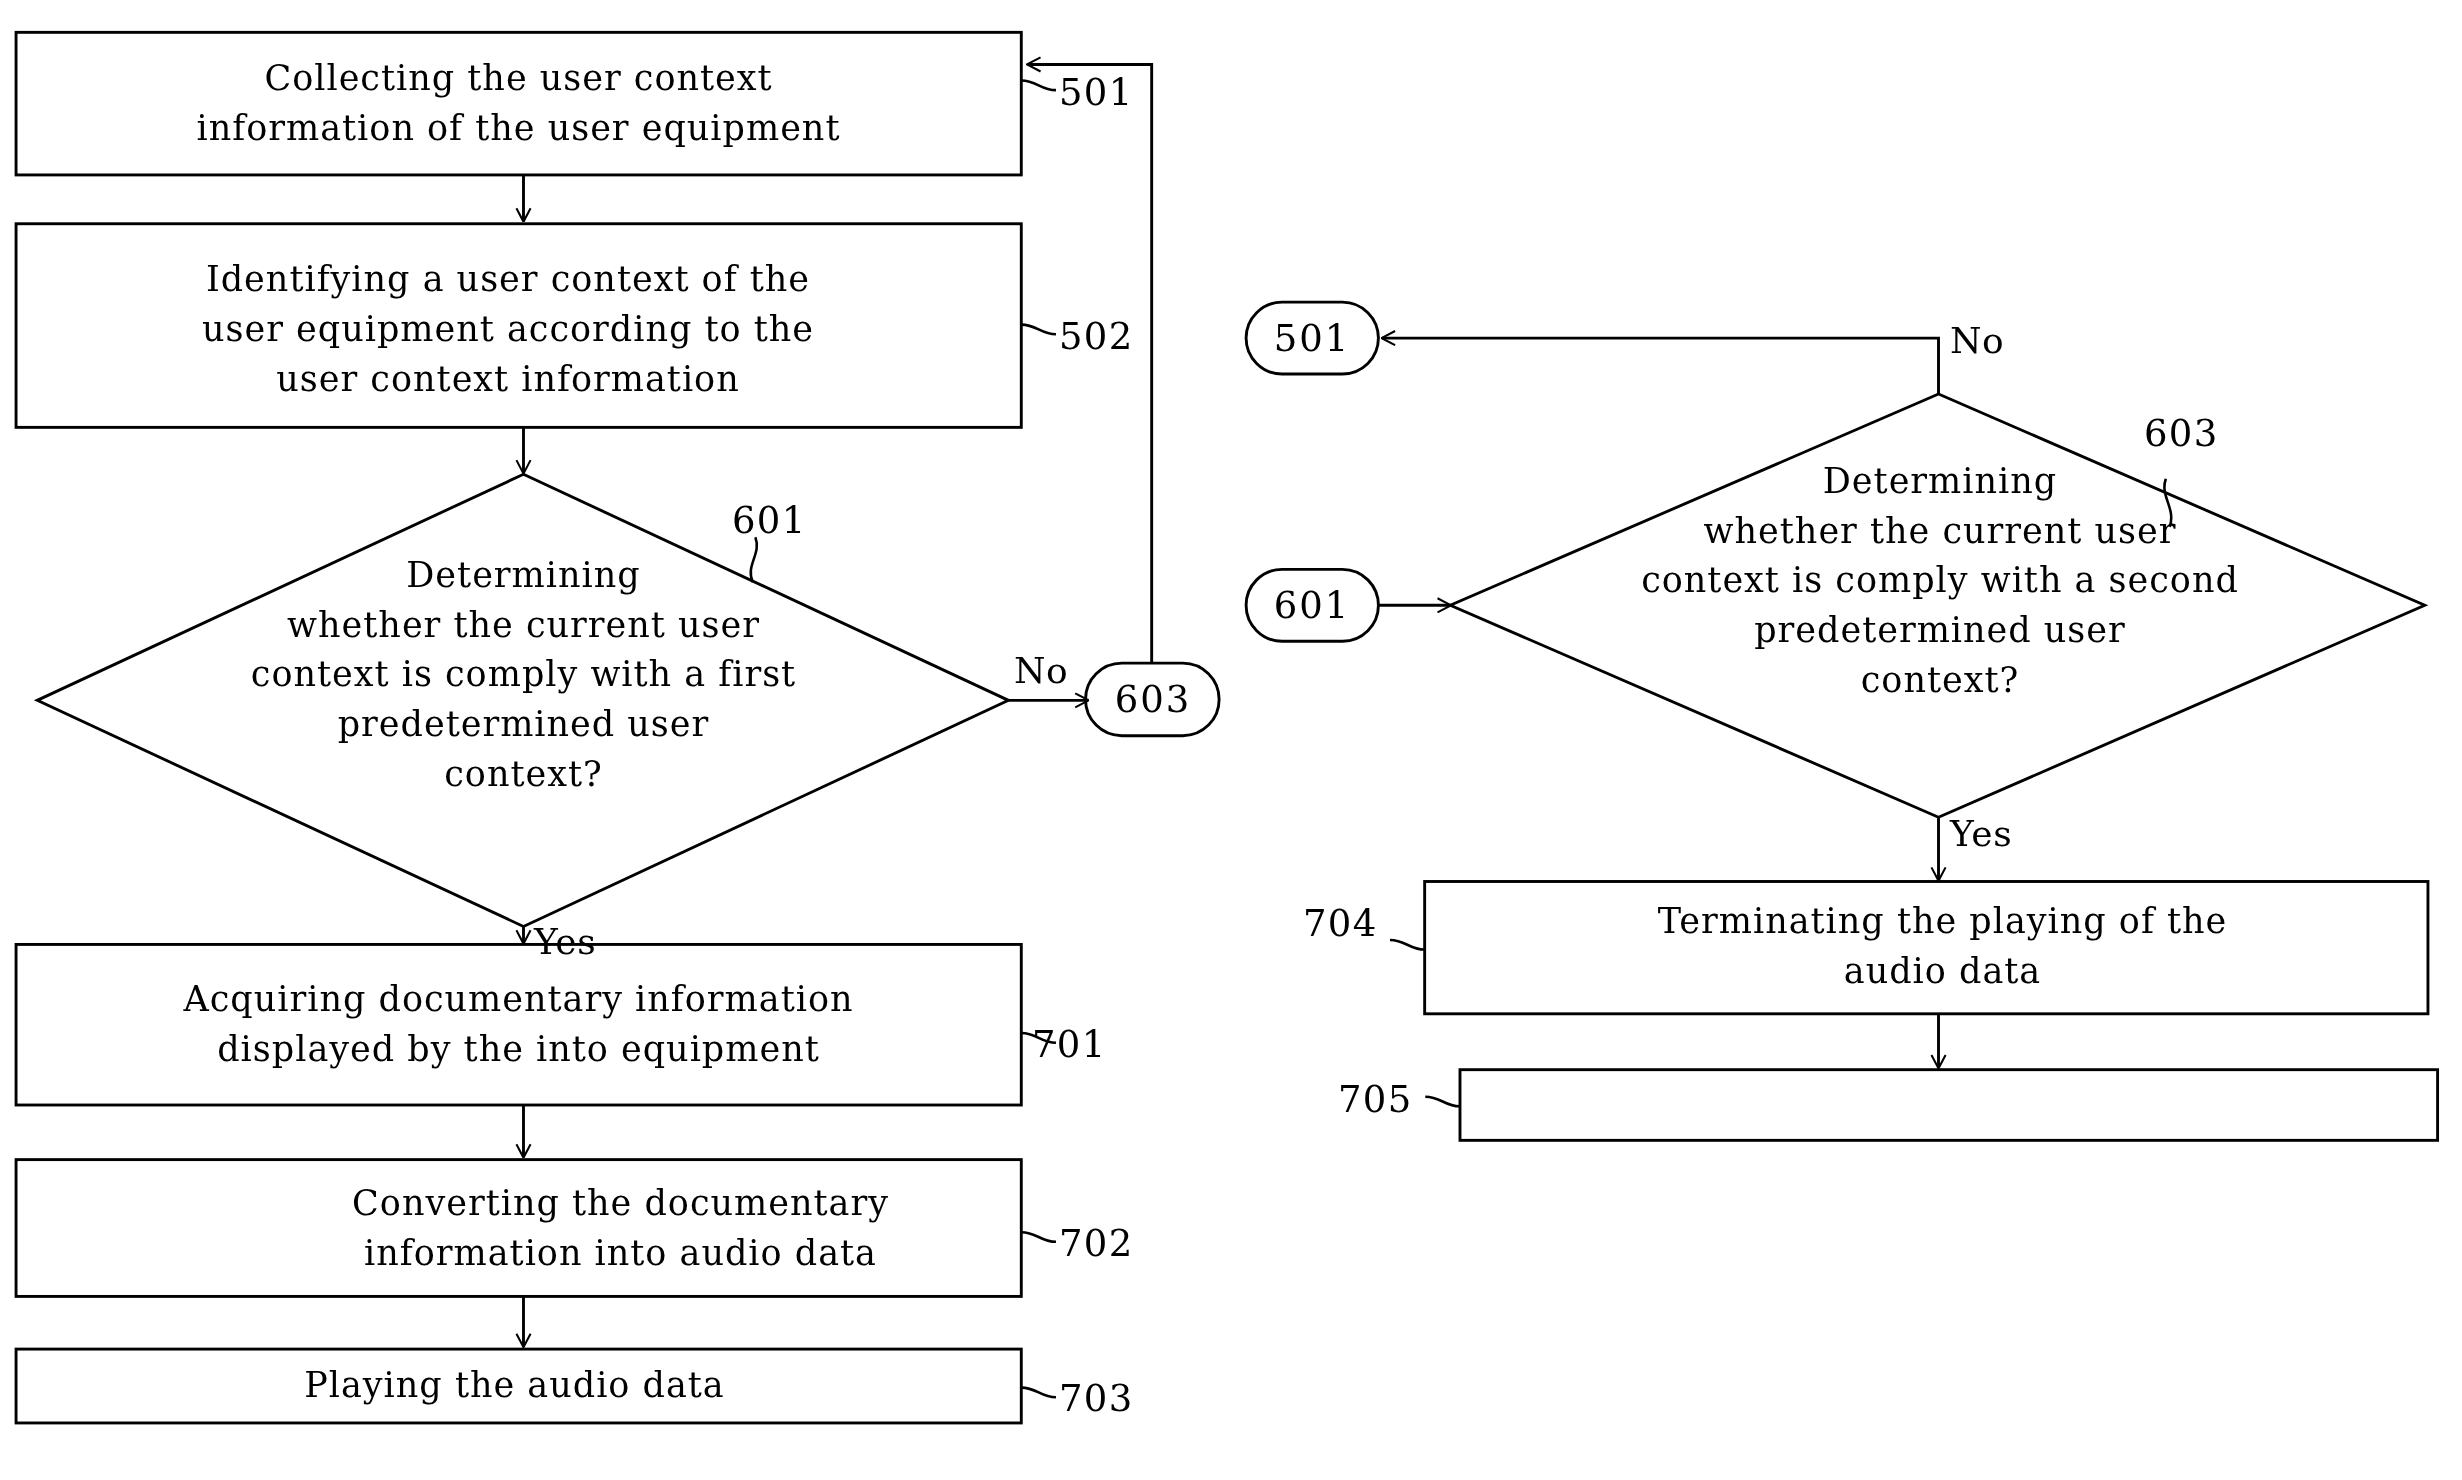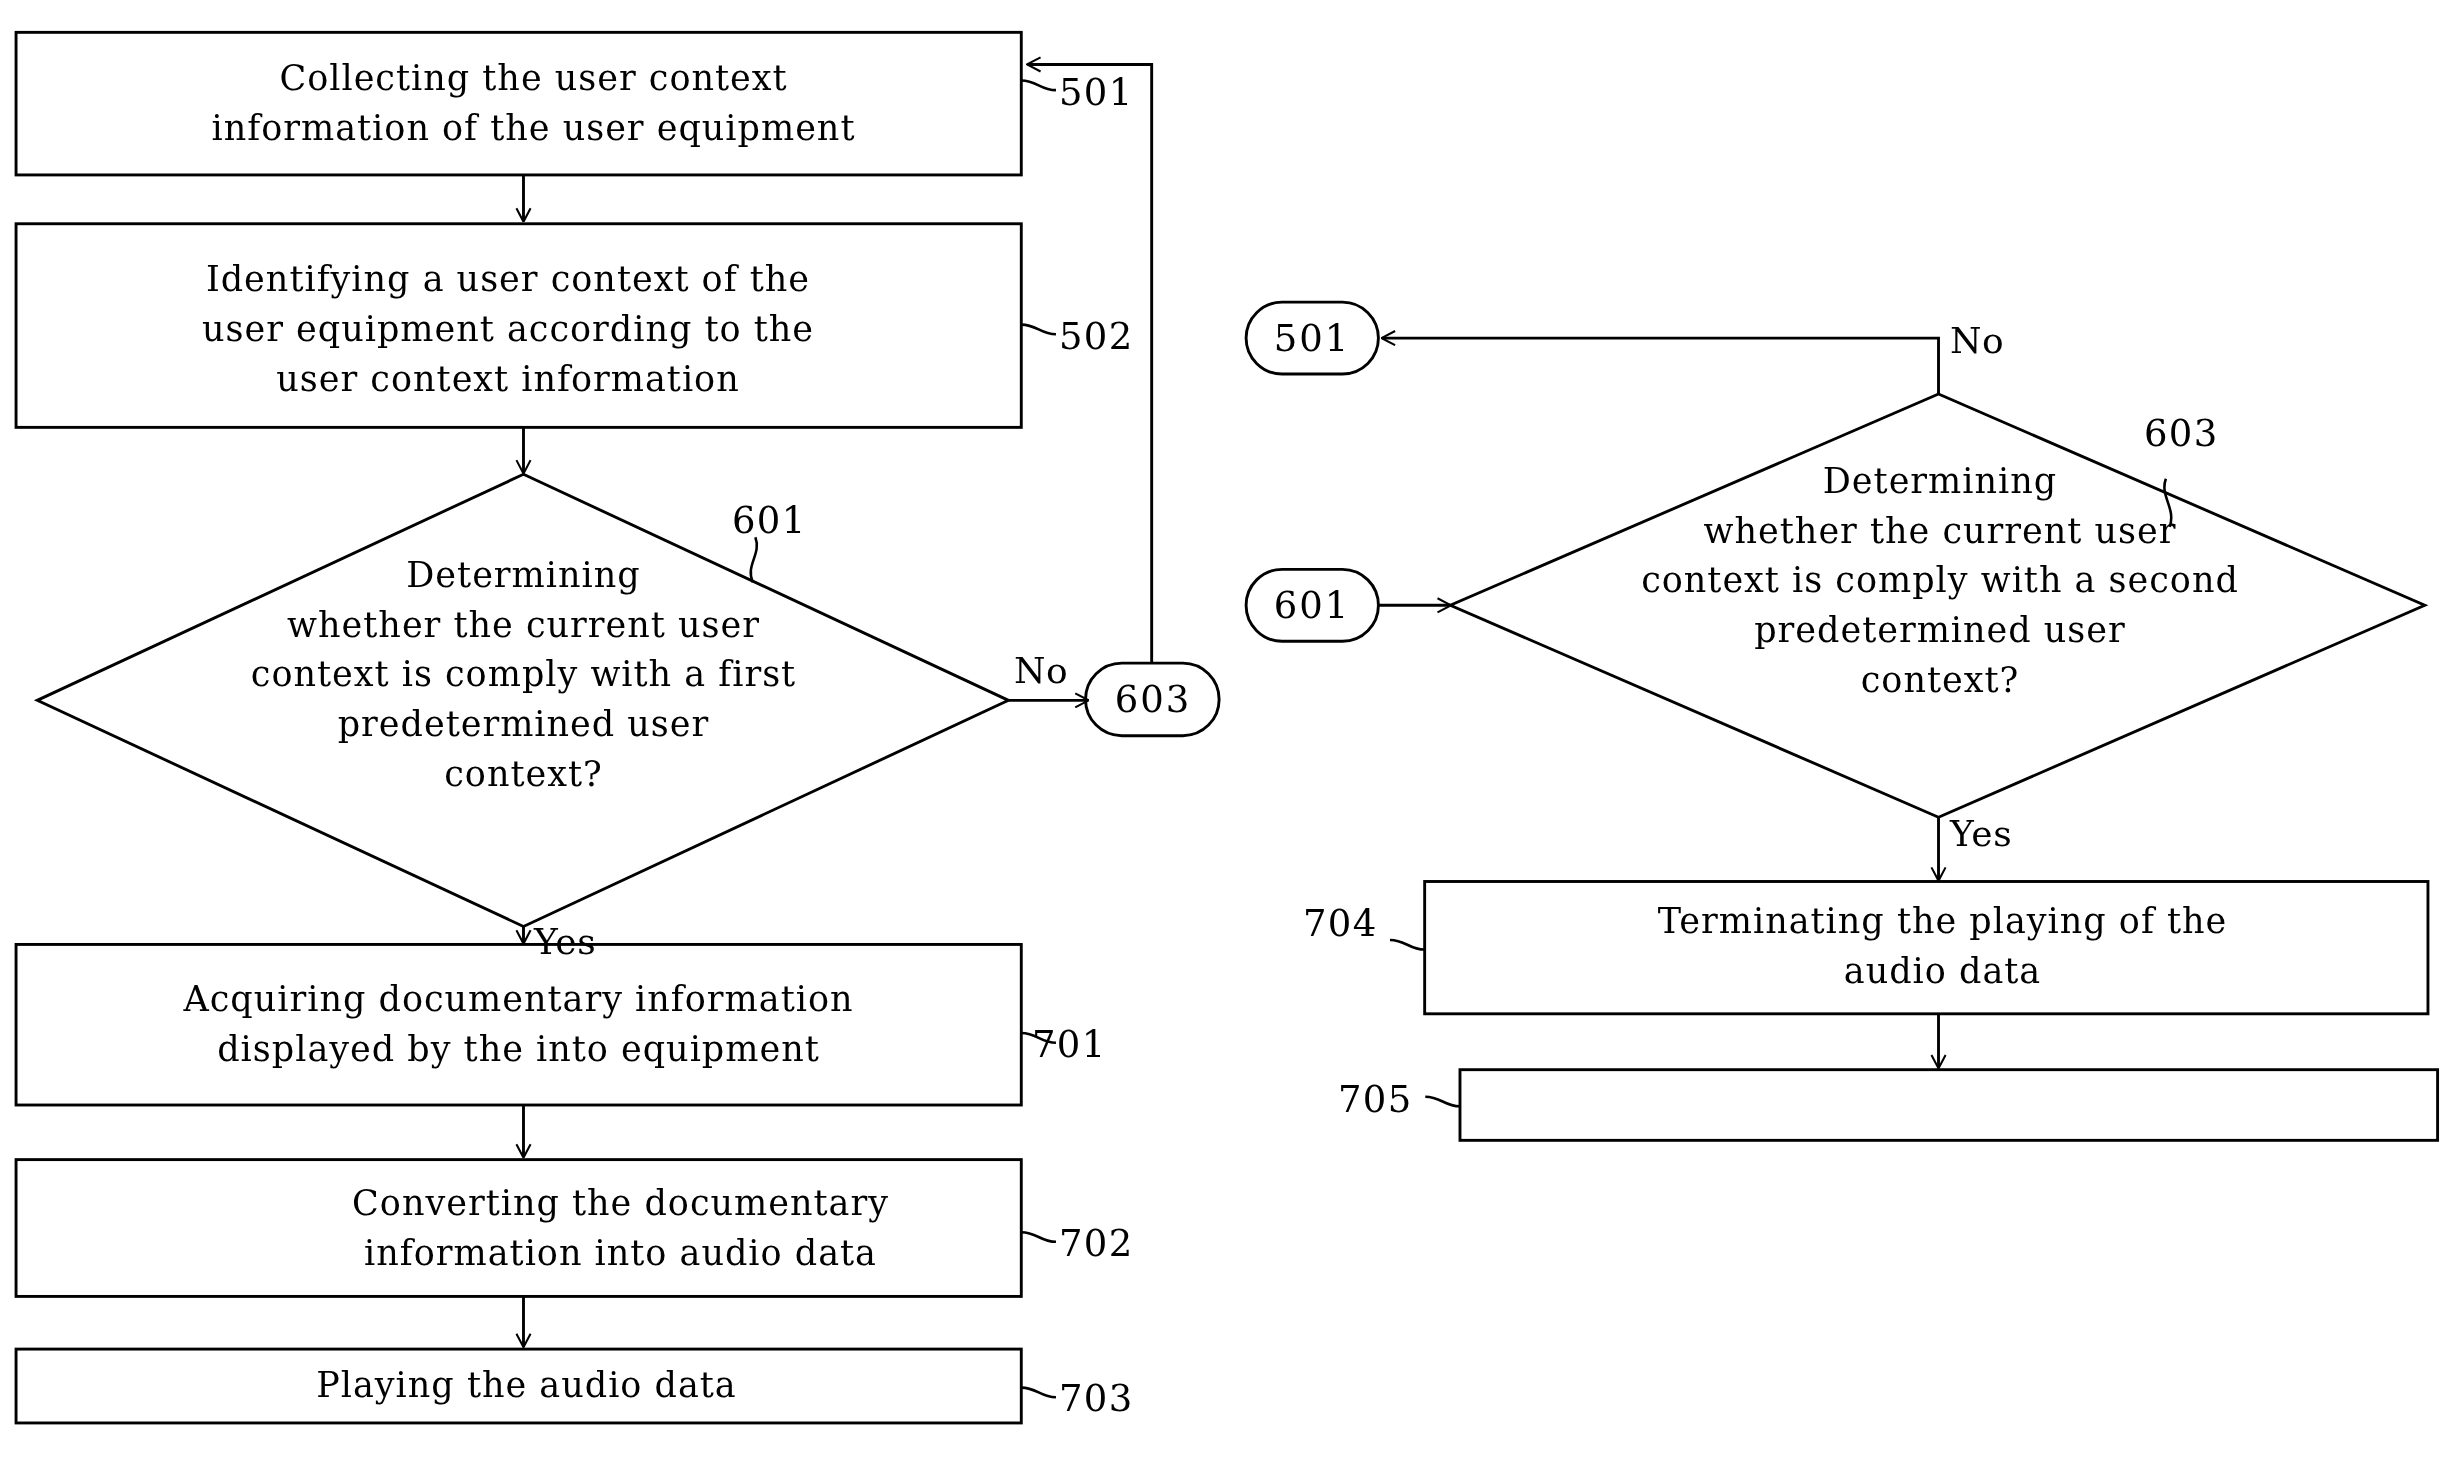--- a/index.html
+++ b/index.html
@@ -132,21 +132,21 @@
       <rect x="2273" y="1665" width="1522" height="110"></rect>
 
       <g stroke-width="4" fill="none">
         <path d="M3372,745 C3362,772 3388,790 3378,820"></path>
         <path d="M2218,1478 C2194,1478 2188,1463 2164,1463"></path>
         <path d="M2273,1722 C2249,1722 2243,1707 2219,1707"></path>
       </g>
     </g>
   </svg>
 
-  <div class="node-text" style="left:16px; top:32px; width:1005px; height:143px;margin-left:15px;">Collecting the user context
+  <div class="node-text" style="left:16px; top:32px; width:1005px; height:143px;">Collecting the user context
 information of the user equipment</div>
   <div class="ref-label" style="left:1059px; top:71px;">501</div>
 
   <div class="node-text" style="left:16px; top:228px; width:984px; height:204px;">Identifying a user context of the
 user equipment according to the
 user context information</div>
   <div class="ref-label" style="left:1059px; top:315px;">502</div>
 
   <div class="node-text" style="left:74px; top:551px; width:899px; height:302px; align-items:flex-start;">Determining
 whether the current user
@@ -160,21 +160,21 @@
   <div class="conn-text" style="left:1086px; top:663px; width:134px; height:73px;">603</div>
 
   <div class="node-text" style="left:16px; top:944px; width:1005px; height:161px;">Acquiring documentary information
 displayed by the into equipment</div>
   <div class="ref-label" style="left:1032px; top:1023px;">701</div>
 
   <div class="node-text" style="left:16px; top:1160px; width:1209px; height:137px;">Converting the documentary
 information into audio data</div>
   <div class="ref-label" style="left:1059px; top:1222px;">702</div>
 
-  <div class="node-text" style="left:24px; top:1349px; width:1005px; height:74px;">Playing the audio data</div>
+  <div class="node-text" style="left:12px; top:1349px; width:1005px; height:74px;">Playing the audio data</div>
   <div class="ref-label" style="left:1059px; top:1377px;">703</div>
 
   <div class="conn-text" style="left:1246px; top:302px; width:132px; height:72px;">501</div>
 
   <div class="conn-text" style="left:1246px; top:569px; width:132px; height:72px;">601</div>
 
   <div class="node-text" style="left:1484px; top:457px; width:912px; height:302px; align-items:flex-start;">Determining
 whether the current user
 context is comply with a second
 predetermined user

